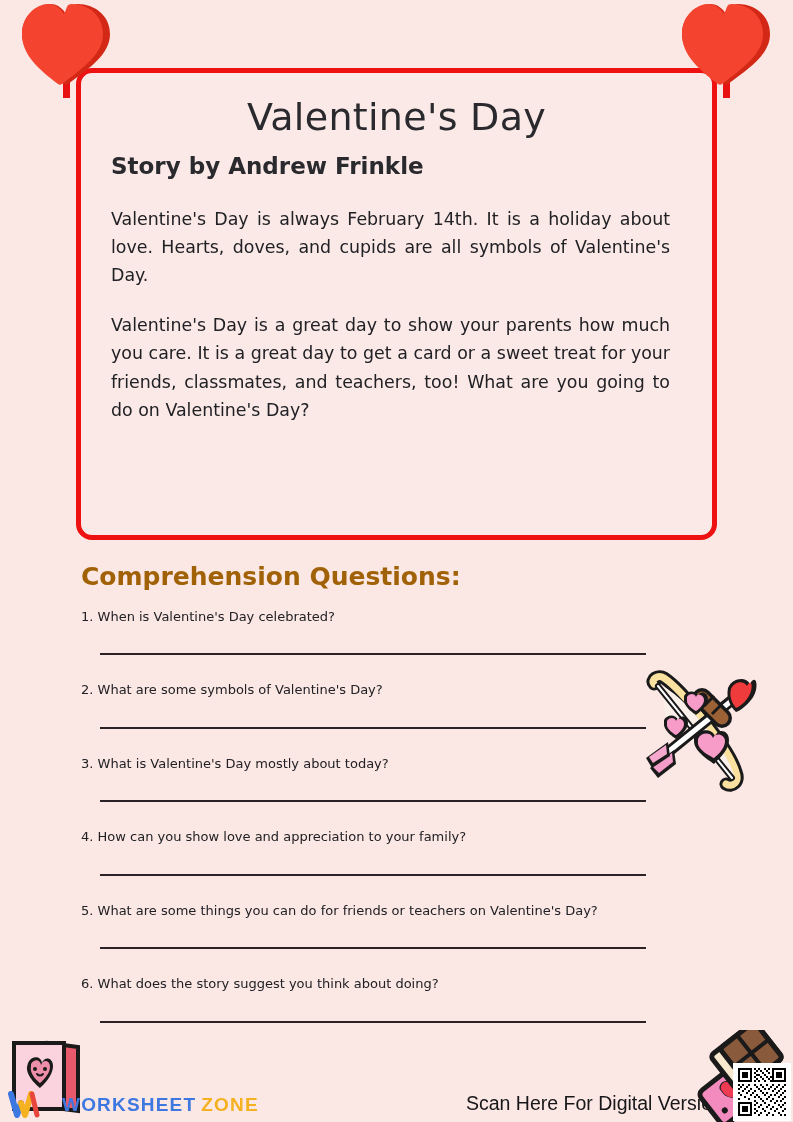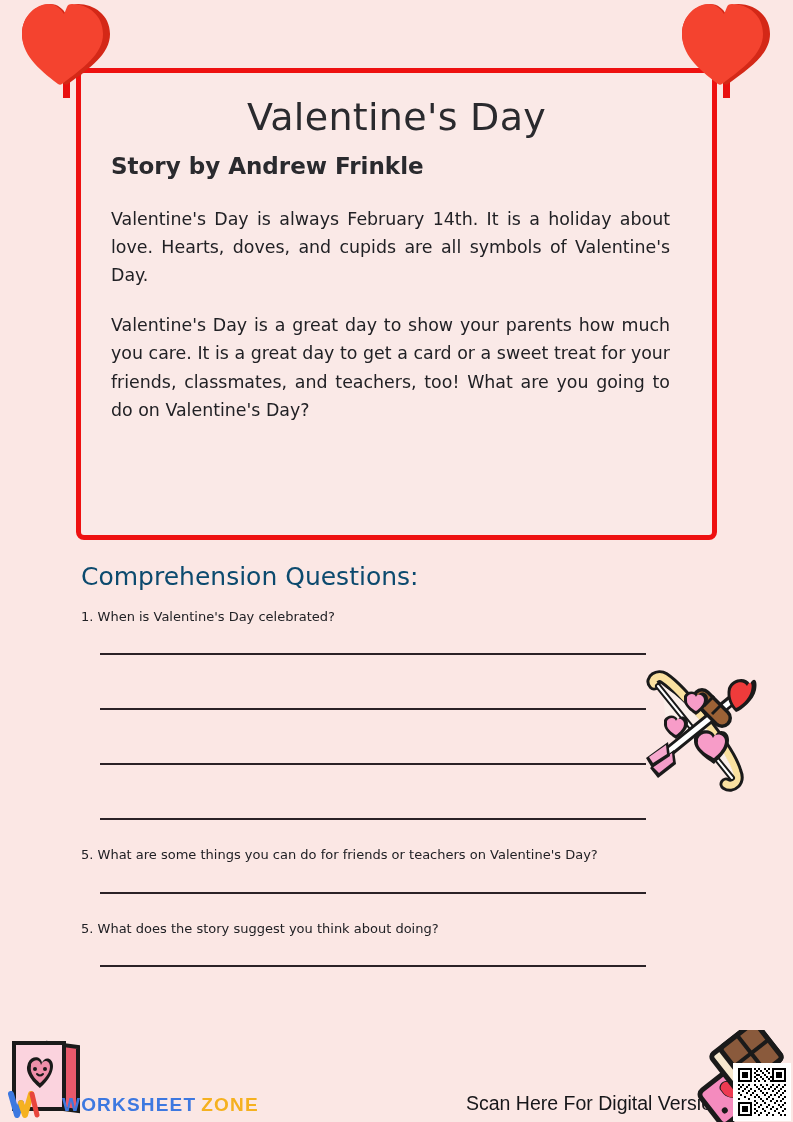--- a/index.html
+++ b/index.html
@@ -37,21 +37,21 @@
 
   
   .story-box {
     position: absolute;
     left: 76px;
     top: 68px;
     width: 641px;
     height: 472px;
     box-sizing: border-box;
     border: 5px solid #EE1111;
-    border-radius: 8px;
+    border-radius: 16px;
     background: #FAE9E7;
     z-index: 3;
     padding: 16px 30px 0 30px;
   }
 
   .story-title {
     text-align: center;
     font-size: 38px;
     color: #2A2A2E;
     font-weight: 400;
@@ -73,22 +73,22 @@
     margin: 22px 12px 0 0;
   }
   .story-para.first { margin-top: 26px; }
 
   
   .comp-heading {
     position: absolute;
     left: 81px;
     top: 562px;
     font-size: 25px;
-    font-weight: normal;
-    color: #0c4a6e;
+    font-weight: bold;
+    color: #a16207;
   }
 
   
   .questions {
     position: absolute;
     left: 81px;
     top: 608px;
     width: 620px;
   }
   .q-item {
@@ -210,46 +210,49 @@
 
 <div class="questions">
   <div class="q-block">
     <p class="q-item">1. When is Valentine's Day celebrated?</p>
     <div class="sp-1"></div>
     <div class="answer-line"></div>
   </div>
   <div class="sp-2"></div>
 
   <div class="q-block">
+    <p class="q-item">2. What are some symbols of Valentine's Day?</p>
     <div class="sp-1"></div>
     <div class="answer-line"></div>
   </div>
   <div class="sp-2"></div>
 
   <div class="q-block">
+    <p class="q-item">3. What is Valentine's Day mostly about today?</p>
     <div class="sp-1"></div>
     <div class="answer-line"></div>
   </div>
   <div class="sp-2"></div>
 
   <div class="q-block">
+    <p class="q-item">4. How can you show love and appreciation to your family?</p>
     <div class="sp-1"></div>
     <div class="answer-line"></div>
   </div>
   <div class="sp-2"></div>
 
   <div class="q-block">
     <p class="q-item">5. What are some things you can do for friends or teachers on Valentine's Day?</p>
     <div class="sp-1"></div>
     <div class="answer-line"></div>
   </div>
   <div class="sp-2"></div>
 
   <div class="q-block">
-    <p class="q-item">5. What does the story suggest you think about doing?</p>
+    <p class="q-item">6. What does the story suggest you think about doing?</p>
     <div class="sp-1"></div>
     <div class="answer-line"></div>
   </div>
 </div>
 
 <div class="cupid">
   <svg viewBox="0 0 122 132" width="122" height="132" aria-hidden="true">
 
     <path d="M18 18 C14 14 22 8 28 12 C40 20 52 34 66 52 C82 72 96 92 100 106 C104 116 96 122 90 118" fill="none" stroke="#1A1A1A" stroke-width="13" stroke-linecap="round"></path>
     <path d="M18 18 C14 14 22 8 28 12 C40 20 52 34 66 52 C82 72 96 92 100 106 C104 116 96 122 90 118" fill="none" stroke="#FAE1A0" stroke-width="7" stroke-linecap="round"></path>

